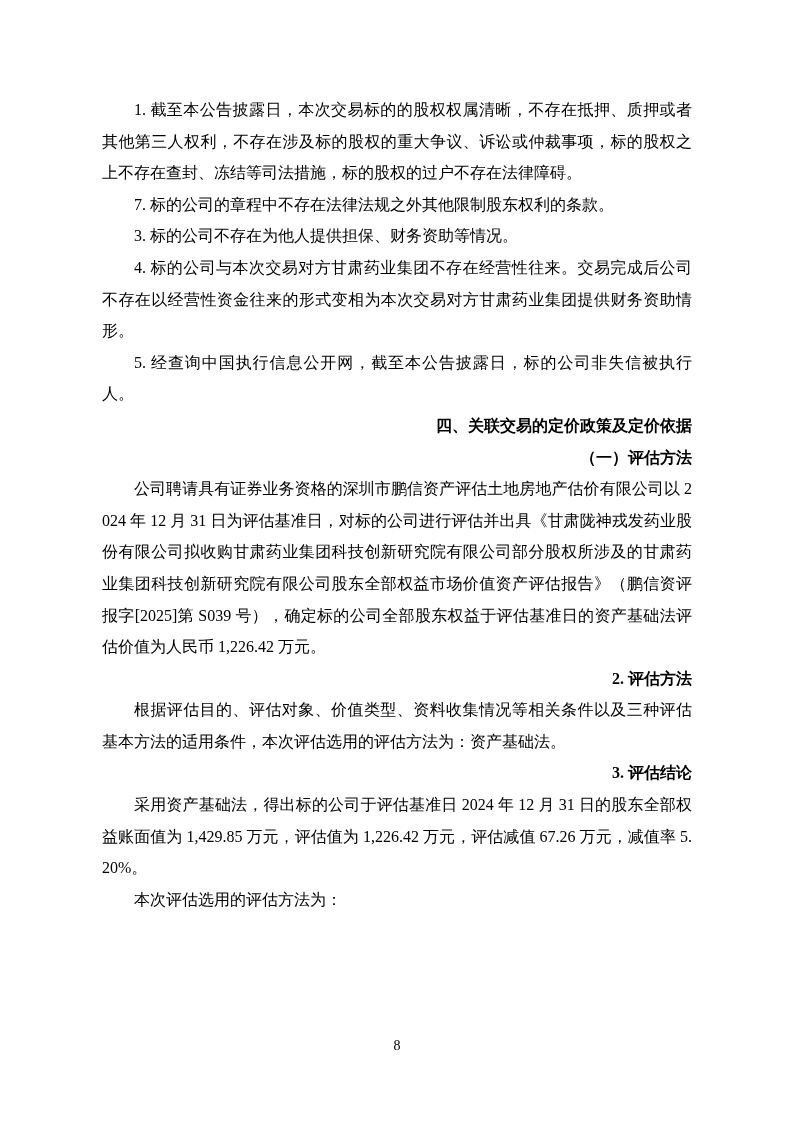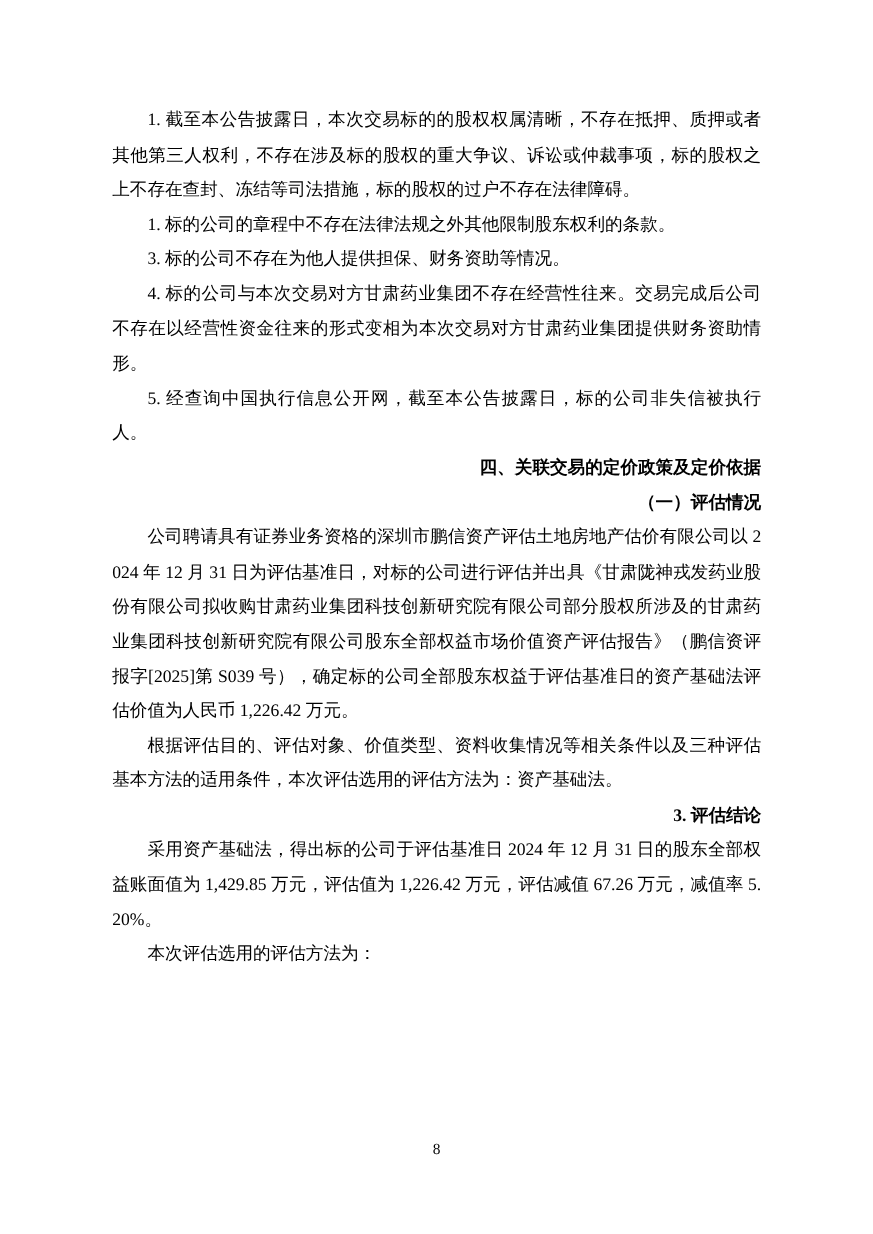--- a/index.html
+++ b/index.html
@@ -42,26 +42,27 @@
     font-size: 14px;
     line-height: 20px;
   }
 </style>
 </head>
 <body>
 
 <div class="page">
   <div class="content">
     <p>1. 截至本公告披露日，本次交易标的的股权权属清晰，不存在抵押、质押或者其他第三人权利，不存在涉及标的股权的重大争议、诉讼或仲裁事项，标的股权之上不存在查封、冻结等司法措施，标的股权的过户不存在法律障碍。</p>
-    <p>1. 标的公司的章程中不存在法律法规之外其他限制股东权利的条款。</p>
+    <p>7. 标的公司的章程中不存在法律法规之外其他限制股东权利的条款。</p>
     <p>3. 标的公司不存在为他人提供担保、财务资助等情况。</p>
     <p>4. 标的公司与本次交易对方甘肃药业集团不存在经营性往来。交易完成后公司不存在以经营性资金往来的形式变相为本次交易对方甘肃药业集团提供财务资助情形。</p>
     <p>5. 经查询中国执行信息公开网，截至本公告披露日，标的公司非失信被执行人。</p>
     <p class="h1">四、关联交易的定价政策及定价依据</p>
-    <p class="h1">（一）评估情况</p>
+    <p class="h1">（一）评估方法</p>
     <p>公司聘请具有证券业务资格的深圳市鹏信资产评估土地房地产估价有限公司以 2024 年 12 月 31 日为评估基准日，对标的公司进行评估并出具《甘肃陇神戎发药业股份有限公司拟收购甘肃药业集团科技创新研究院有限公司部分股权所涉及的甘肃药业集团科技创新研究院有限公司股东全部权益市场价值资产评估报告》（鹏信资评报字[2025]第 S039 号），确定标的公司全部股东权益于评估基准日的资产基础法评估价值为人民币 1,226.42 万元。</p>
+    <p class="h2">2. 评估方法</p>
     <p>根据评估目的、评估对象、价值类型、资料收集情况等相关条件以及三种评估基本方法的适用条件，本次评估选用的评估方法为：资产基础法。</p>
     <p class="h2">3. 评估结论</p>
     <p>采用资产基础法，得出标的公司于评估基准日 2024 年 12 月 31 日的股东全部权益账面值为 1,429.85 万元，评估值为 1,226.42 万元，评估减值 67.26 万元，减值率 5.20%。</p>
     <p>本次评估选用的评估方法为：</p>
   </div>
   <div class="footer">8</div>
 </div>
 
 </body></html>

